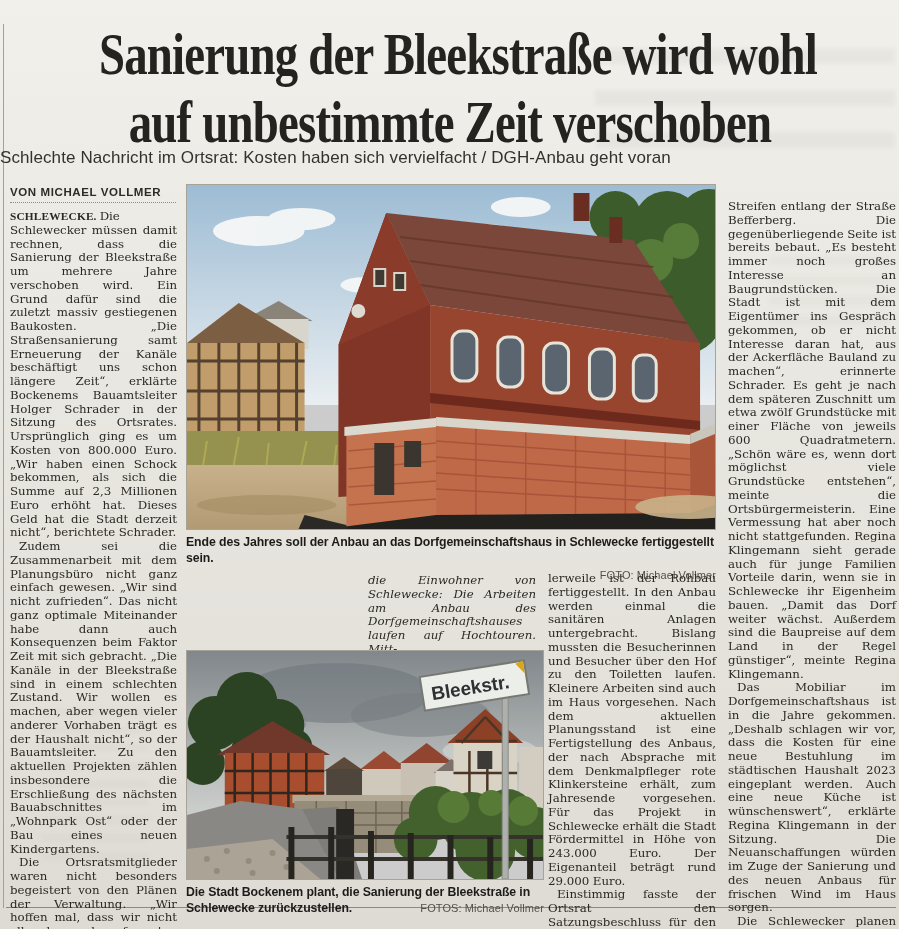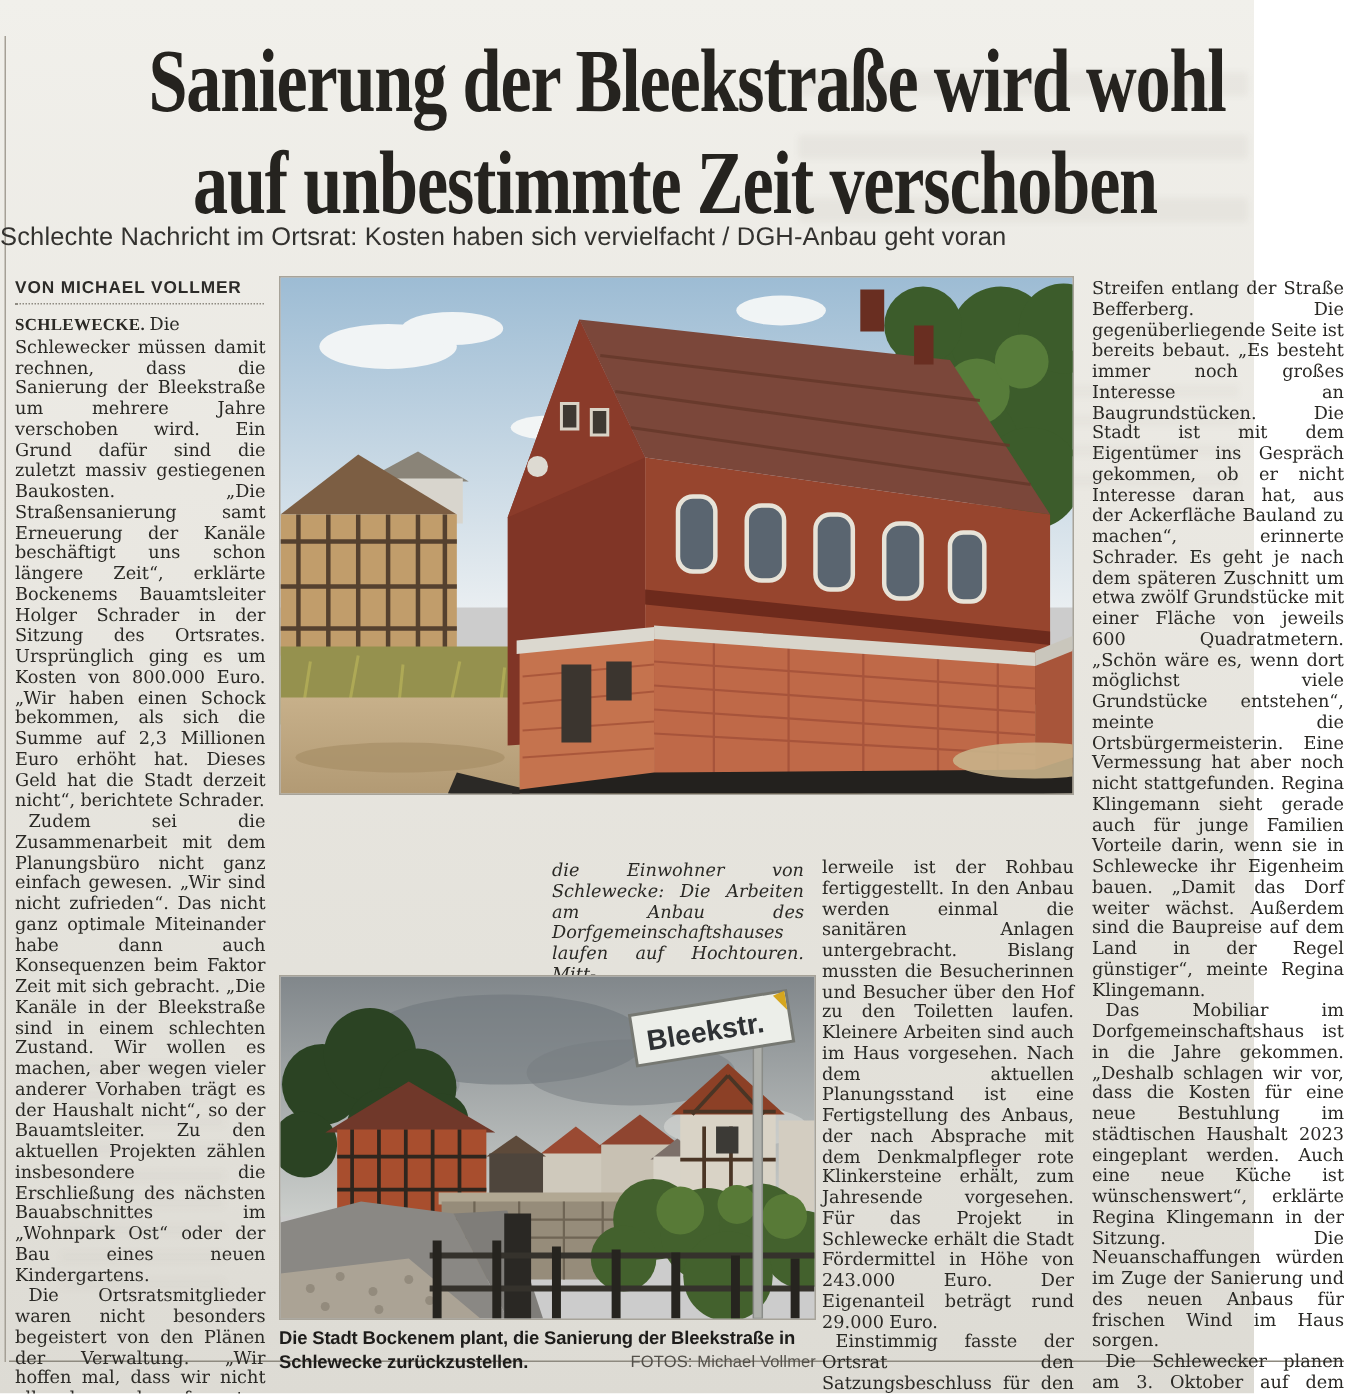--- a/index.html
+++ b/index.html
@@ -1,17 +1,17 @@
 <!DOCTYPE html>
 <html lang="de"><head>
 <meta charset="utf-8">
 <style>
   html,body{margin:0;padding:0;}
   body{width:900px;height:929px;overflow:hidden;font-family:"Liberation Sans",sans-serif;}
-  .page{position:relative;width:836px;height:929px;
+  .page{position:relative;width:899px;height:929px;
     background:linear-gradient(180deg,#f1f0eb 0%,#eae8e2 35%,#e3e1da 75%,#dddbd4 100%);}
   
   .ghost{position:absolute;pointer-events:none;filter:blur(2px);opacity:.55;}
   .ghost-tr{right:4px;top:28px;width:300px;height:120px;
     background:repeating-linear-gradient(0deg,rgba(100,88,76,.10) 0 16px,rgba(0,0,0,0) 16px 42px);}
   .ghost-mr{right:10px;top:255px;width:120px;height:70px;
     background:repeating-linear-gradient(0deg,rgba(100,88,76,.06) 0 9px,rgba(0,0,0,0) 9px 20px);}
   .ghost-bl{left:40px;top:700px;width:110px;height:160px;
     background:repeating-linear-gradient(0deg,rgba(100,88,76,.05) 0 8px,rgba(0,0,0,0) 8px 18px);}
 
@@ -33,21 +33,21 @@
     font-size:11.8px;line-height:13.75px;color:#2a2925;text-align:justify;
     hyphens:auto;-webkit-hyphens:auto;word-spacing:-.2px;}
   .col p{margin:0;}
   .col p.ind{text-indent:9px;}
   .lead{font-family:Liberation Serif, serif;font-weight:bold;font-size:11.3px;
     letter-spacing:.2px;margin-right:3px;}
   .c1{left:10px;top:210px;width:167px;height:696px;}
   .c2{left:187px;top:574px;width:167px;height:72px;}
   .c3{left:368px;top:574px;width:168px;height:72px;font-style:italic;}
   .c4{left:548px;top:572px;width:168px;height:334px;}
-  .c5{left:728px;top:186px;width:168px;height:720px;}
+  .c5{left:728px;top:200px;width:168px;height:720px;}
 
   .photo{position:absolute;border:1px solid #a7a399;box-sizing:border-box;background:#ccc;}
   .photo1{left:186px;top:184px;width:530px;height:346px;}
   .photo2{left:186px;top:650px;width:358px;height:230px;}
   .photo svg{display:block;width:100%;height:100%;}
 
   .caption{position:absolute;font-size:12.3px;font-weight:bold;color:#1d1c1a;line-height:16px;
     letter-spacing:-.1px;}
   .cap1{left:186px;top:534px;width:530px;}
   .cap2{left:186px;top:884px;width:358px;}
@@ -217,20 +217,24 @@
         </g>
         <polygon points="250,232 505,250 505,259 250,241" fill="#d8d5cb"></polygon>
         <polygon points="505,258 530,248 530,330 505,330" fill="#a8553a"></polygon>
         <polygon points="505,249 530,239 530,249 505,259" fill="#c9c6bc"></polygon>
         <polygon points="155,342 250,330 505,328 530,320 530,344 155,350" fill="#23211e"></polygon>
         <polygon points="118,330 160,340 160,352 112,344" fill="#2b2926"></polygon>
         <ellipse cx="505" cy="322" rx="55" ry="12" fill="#c9b28a" opacity=".9"></ellipse>
       </g>
     </svg>
   </div>
+  <div class="caption cap1">
+    <span>Ende des Jahres soll der Anbau an das Dorfgemeinschaftshaus in Schlewecke fertiggestellt sein.</span>
+    <span class="credit">FOTO: Michael Vollmer</span>
+  </div>
 
   <div class="col c3">
     <p>die Einwohner von Schlewecke: Die Arbeiten am Anbau des Dorfgemeinschaftshauses laufen auf Hochtouren. Mitt-</p>
   </div>
   <div class="col c4">
     <p>lerweile ist der Rohbau fertiggestellt. In den Anbau werden einmal die sanitären Anlagen untergebracht. Bislang mussten die Besucherinnen und Besucher über den Hof zu den Toiletten laufen. Kleinere Arbeiten sind auch im Haus vorgesehen. Nach dem aktuellen Planungsstand ist eine Fertigstellung des Anbaus, der nach Absprache mit dem Denkmalpfleger rote Klinkersteine erhält, zum Jahresende vorgesehen. Für das Projekt in Schlewecke erhält die Stadt Fördermittel in Höhe von 243.000 Euro. Der Eigenanteil beträgt rund 29.000 Euro.</p>
     <p class="ind">Einstimmig fasste der Ortsrat den Satzungsbeschluss für den Bebauungsplan „Befferberg-West“. Dabei geht es um einen etwa 35 Meter tiefen</p>
   </div>
   <div class="col c5">
     <p>Streifen entlang der Straße Befferberg. Die gegenüberliegende Seite ist bereits bebaut. „Es besteht immer noch großes Interesse an Baugrundstücken. Die Stadt ist mit dem Eigentümer ins Gespräch gekommen, ob er nicht Interesse daran hat, aus der Ackerfläche Bauland zu machen“, erinnerte Schrader. Es geht je nach dem späteren Zuschnitt um etwa zwölf Grundstücke mit einer Fläche von jeweils 600 Quadratmetern. „Schön wäre es, wenn dort möglichst viele Grundstücke entstehen“, meinte die Ortsbürgermeisterin. Eine Vermessung hat aber noch nicht stattgefunden. Regina Klingemann sieht gerade auch für junge Familien Vorteile darin, wenn sie in Schlewecke ihr Eigenheim bauen. „Damit das Dorf weiter wächst. Außerdem sind die Baupreise auf dem Land in der Regel günstiger“, meinte Regina Klingemann.</p>

